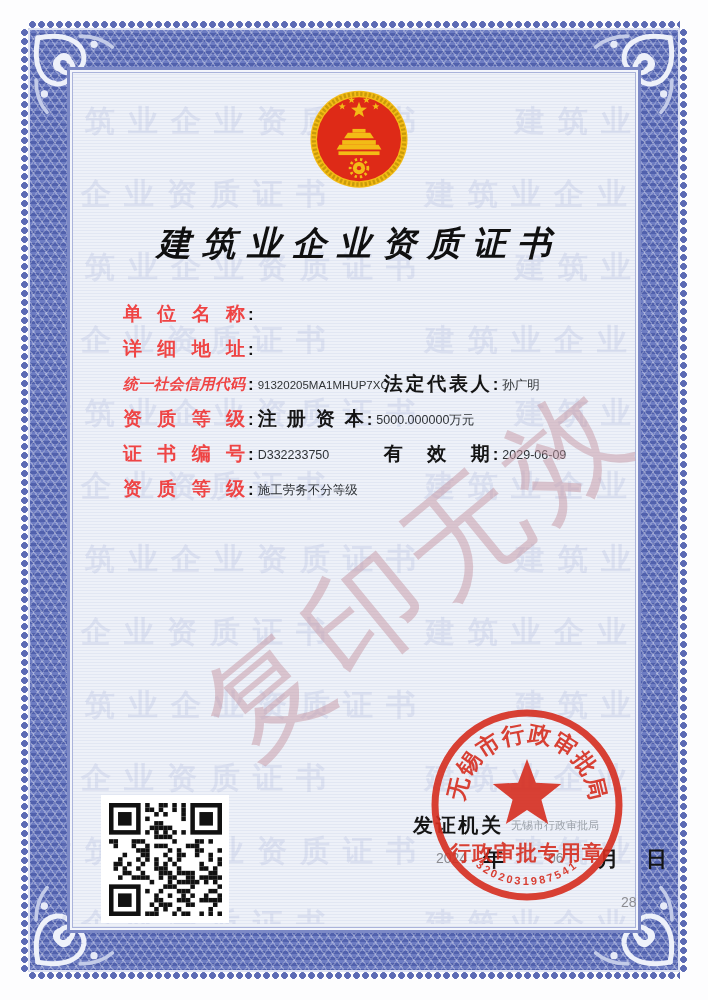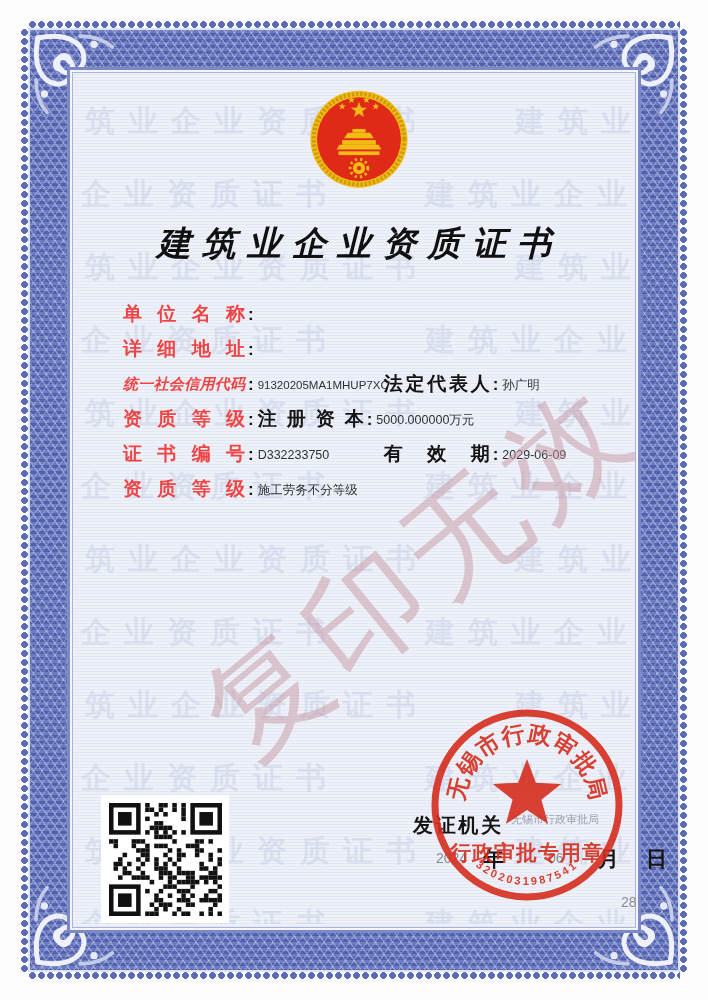--- a/index.html
+++ b/index.html
@@ -57,21 +57,21 @@
     line-height:22px;text-align:justify;text-align-last:justify;color:#ef4444;}
   .flabel.compact{font-size:15px;letter-spacing:0;font-style:italic;}
   .flabel2{display:inline-block;width:106px;flex:none;font-size:19px;font-weight:800;
     line-height:22px;text-align:justify;text-align-last:justify;color:#141414;}
   .fcolon{flex:none;font-size:17px;font-weight:800;line-height:21px;margin:1px 4px 0 3px;color:#141414;}
   .fvalue{font-size:12.5px;line-height:15px;padding-top:5px;color:#2e3236;}
   .v1{width:126px;flex:none;}
   .code{font-size:11.5px;white-space:nowrap;}
 
   
-  .issuer{position:absolute;left:413px;top:812px;z-index:2;display:flex;align-items:flex-start;}
+  .issuer{position:absolute;left:413px;top:812px;z-index:2;display:flex;align-items:center;}
   .issuer-label{display:inline-block;width:88px;font-size:20px;font-weight:800;color:#141414;
     text-align:justify;text-align-last:justify;}
   .issuer-value{font-size:11px;color:#9aa0a8;margin-left:10px;white-space:nowrap;}
   .dateline{position:absolute;top:845px;left:0;width:708px;height:26px;z-index:2;
     font-weight:800;color:#141414;}
   .dl{position:absolute;font-size:21px;}
   .dnum{position:absolute;font-size:14px;font-weight:400;color:#8d8d92;top:5px;}
 
   
   .watermark{position:absolute;left:205px;top:618px;z-index:3;pointer-events:none;

